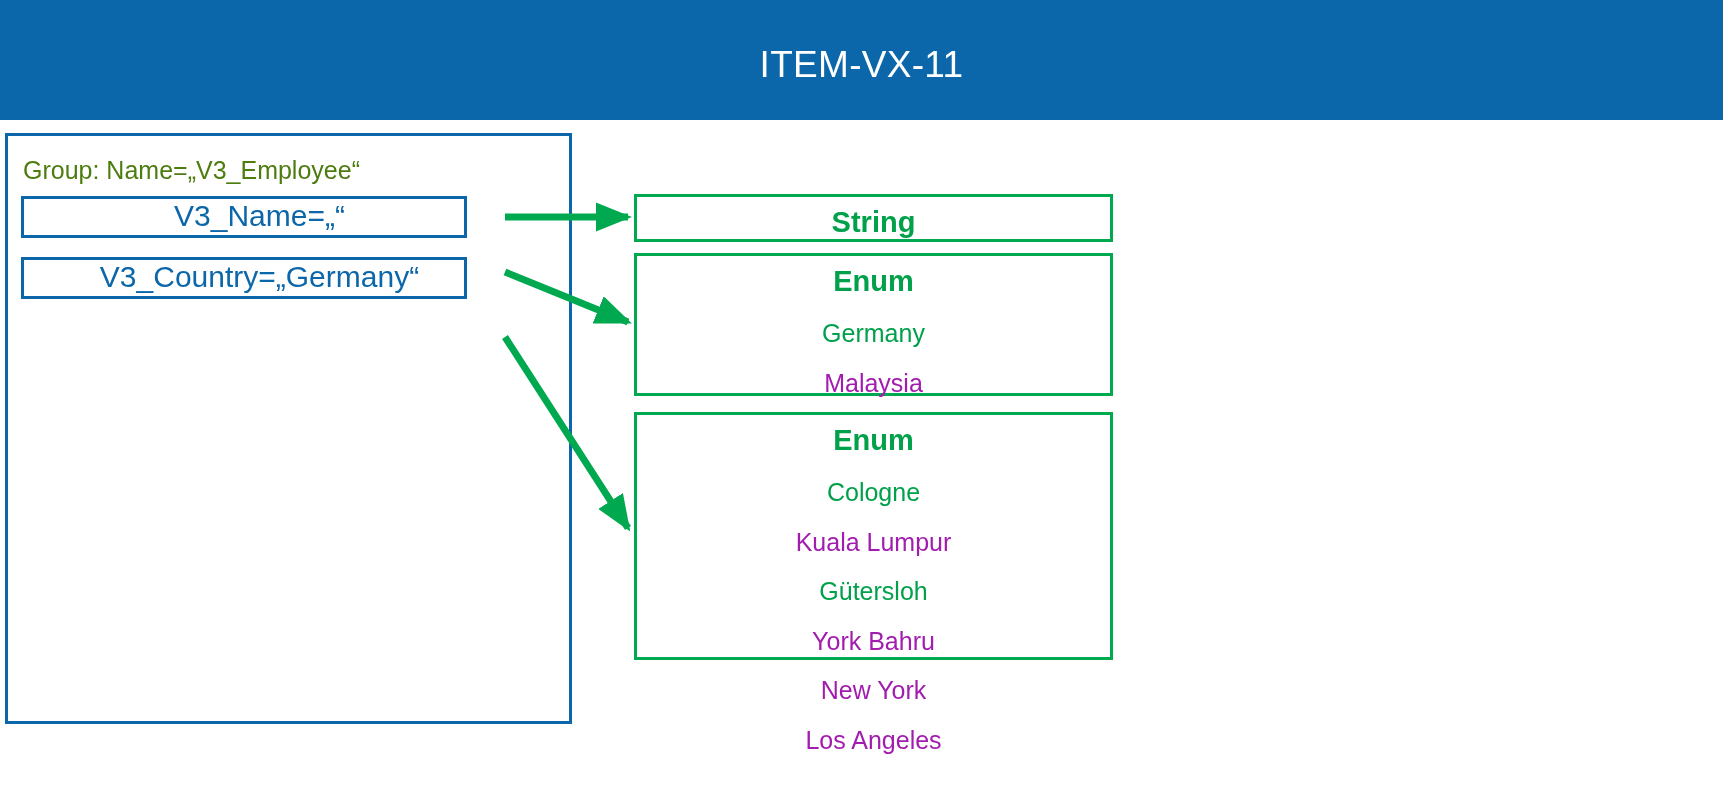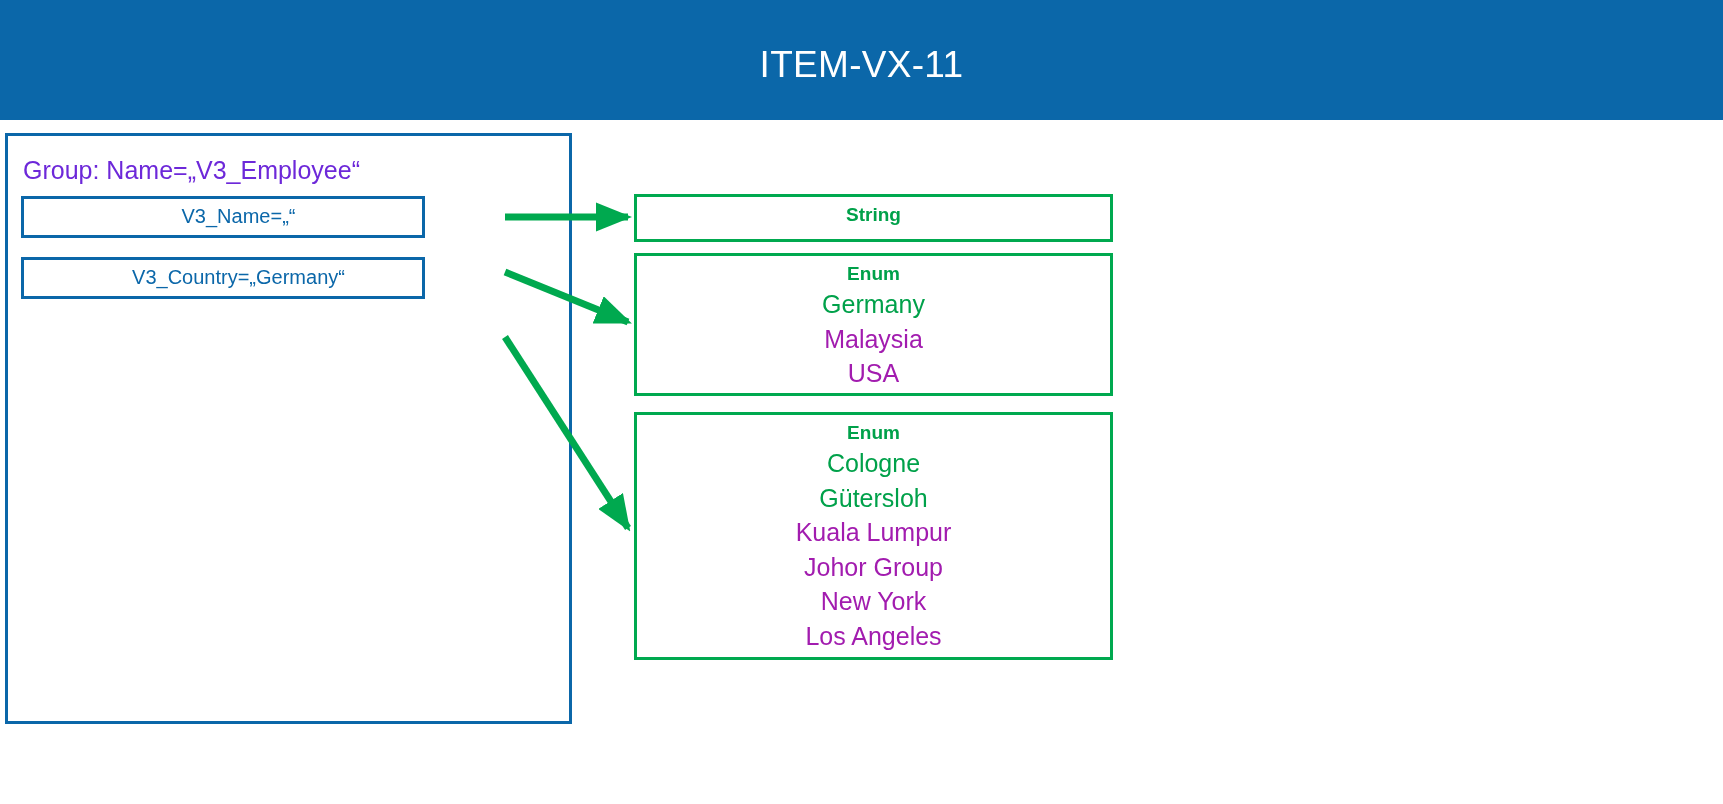--- a/index.html
+++ b/index.html
@@ -55,39 +55,39 @@
     width: 567px;
     height: 591px;
     border: 3px solid #0B67A9;
     box-sizing: border-box;
     background: #ffffff;
   }
   #group-label {
     position: absolute;
     left: 23px;
     top: 155px;
-    color: #6d28d9;
+    color: #4d7c0f;
     font-size: 25px;
     line-height: 1.2;
     white-space: nowrap;
   }
 
   .attr-box {
     position: absolute;
     left: 21px;
-    width: 404px;
+    width: 446px;
     height: 42px;
     border: 3px solid #0B67A9;
     box-sizing: border-box;
     background: #ffffff;
     display: flex;
     align-items: center;
     justify-content: center;
     color: #0B67A9;
-    font-size: 20px;
+    font-size: 30px;
     line-height: 1;
     padding-left: 31px;
   }
   .attr-box span { display: block; padding-bottom: 3px; }
   #attr-box-0 { top: 196px; }
   #attr-box-1 { top: 257px; }
   #attr-box-2 { top: 320px; }
 
   
   .type-box {
@@ -99,30 +99,31 @@
     background: #ffffff;
     text-align: center;
     color: #00A14A;
     padding-top: 5px;
   }
   #type-box-0 { top: 194px; height: 48px; }
   #type-box-1 { top: 253px; height: 143px; }
   #type-box-2 { top: 412px; height: 248px; }
 
   .type-head {
-    font-size: 19px;
+    font-size: 29px;
     font-weight: bold;
     color: #00A14A;
     line-height: 1.38;
   }
   .type-val {
     font-size: 25px;
     font-weight: 400;
     color: #00A14A;
     line-height: 1.38;
+    margin-top: 15px;
   }
   .type-val.dim {
     color: #a21caf;
   }
 
   
   #arrow-layer {
     position: absolute;
     left: 0;
     top: 0;
@@ -160,23 +161,23 @@
       <div class="type-val">Germany</div>
       <div class="type-val dim">Malaysia</div>
       <div class="type-val dim">USA</div>
     </div>
   </div>
 
   <div class="type-box" id="type-box-2">
     <div class="type-head">Enum</div>
     <div class="type-values">
       <div class="type-val">Cologne</div>
+      <div class="type-val dim">Kuala Lumpur</div>
       <div class="type-val">Gütersloh</div>
-      <div class="type-val dim">Kuala Lumpur</div>
-      <div class="type-val dim">Johor Group</div>
+      <div class="type-val dim">York Bahru</div>
       <div class="type-val dim">New York</div>
       <div class="type-val dim">Los Angeles</div>
     </div>
   </div>
 
   <svg id="arrow-layer" viewBox="0 0 1723 804" xmlns="http://www.w3.org/2000/svg">
     <defs>
       <marker id="ah" markerWidth="5.2" markerHeight="4.2" refX="4.6" refY="2.1" orient="auto" markerUnits="strokeWidth">
         <path d="M0,0 L5.2,2.1 L0,4.2 z" fill="#00A94F"></path>
       </marker>

